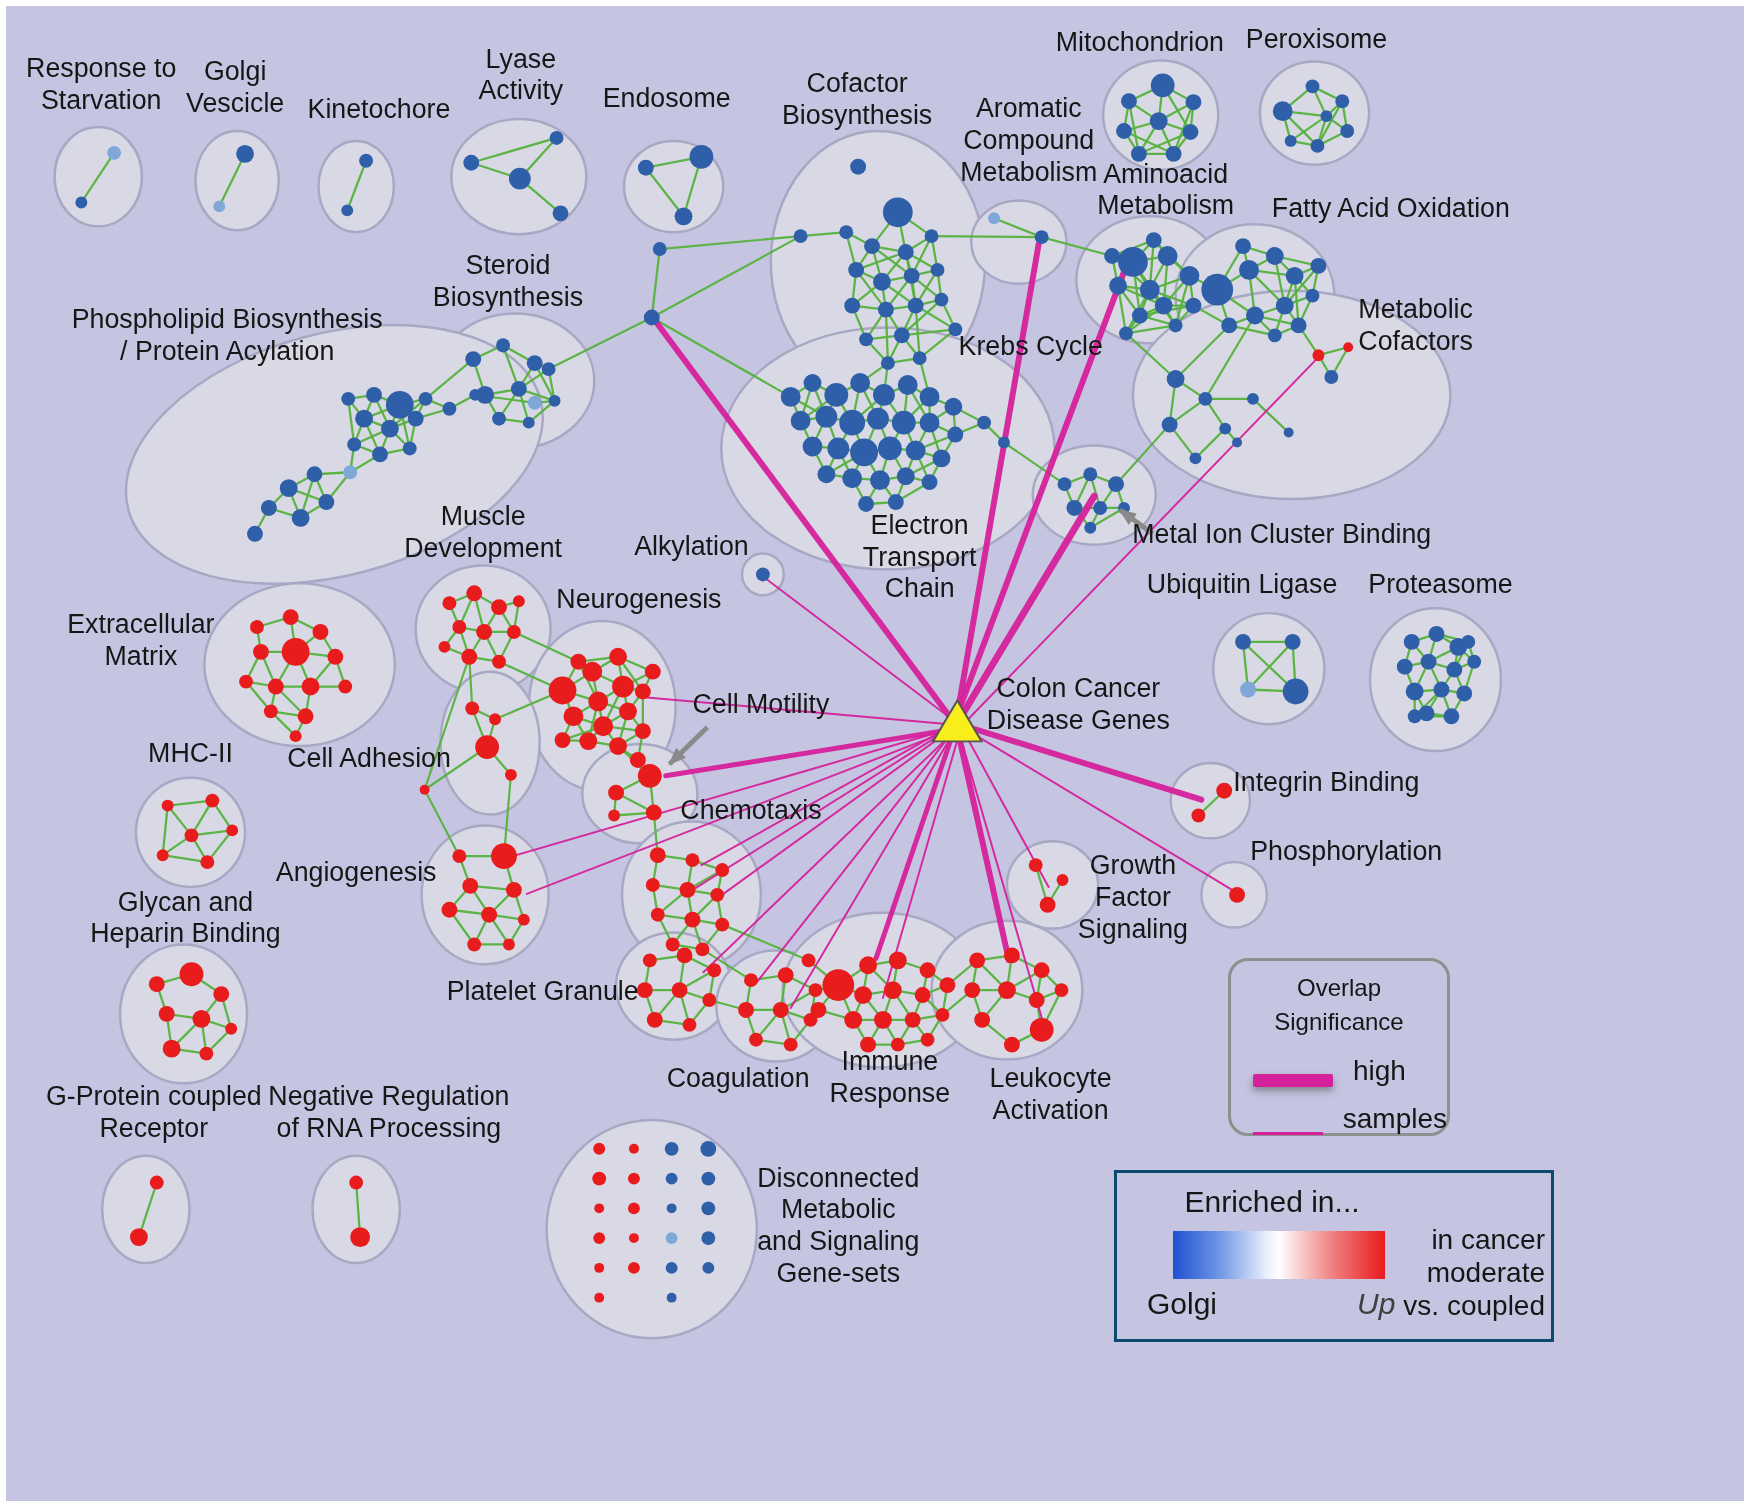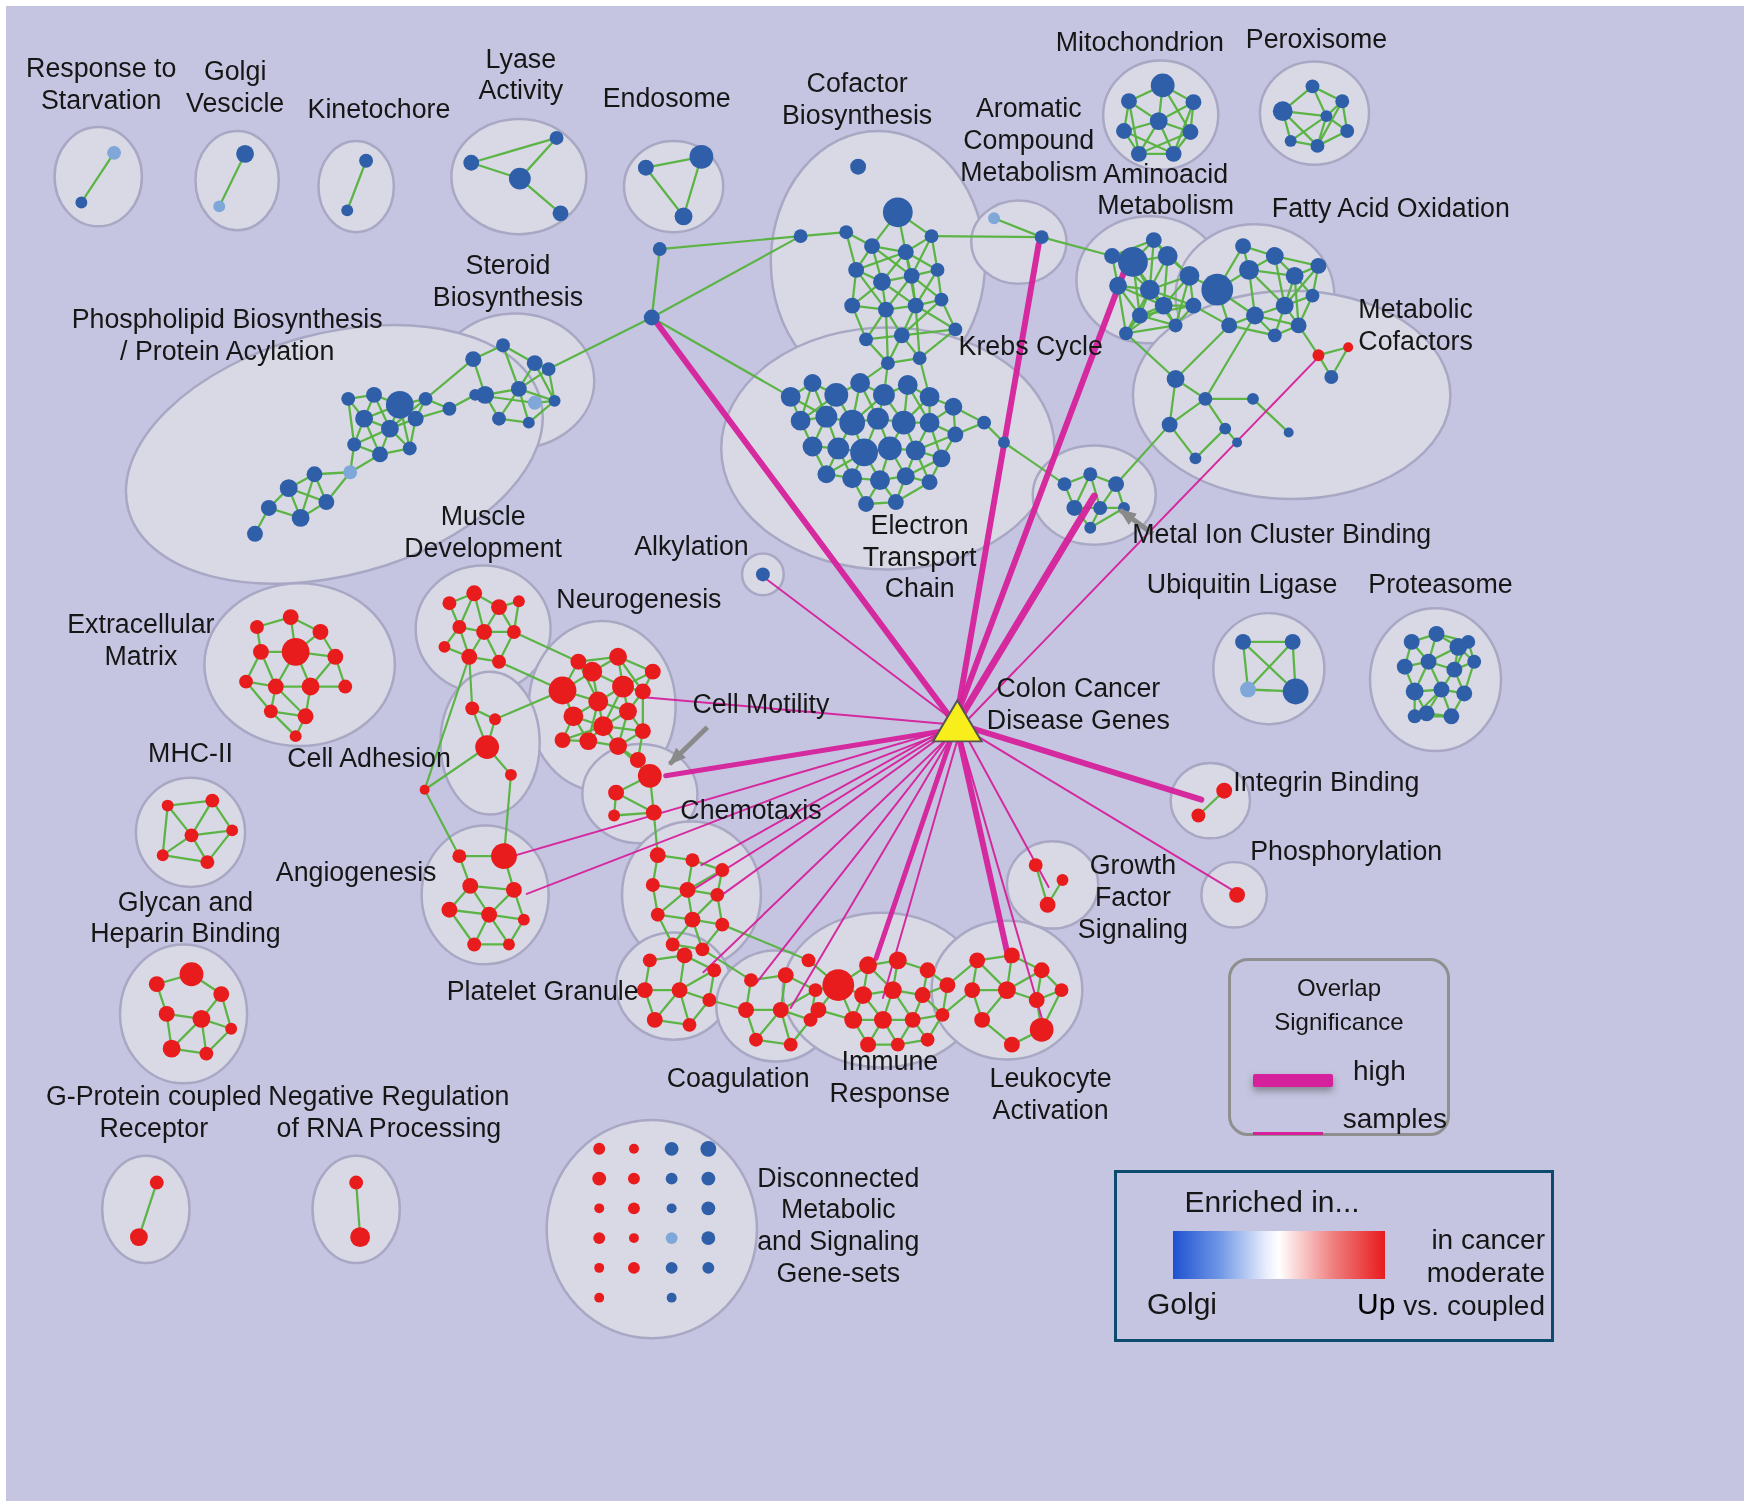--- a/index.html
+++ b/index.html
@@ -8,21 +8,21 @@
   .legend-overlap{position:absolute;left:1222px;top:952px;width:222px;height:178px;border:3px solid #8f8f8f;border-radius:20px;box-sizing:border-box;}
   .legend-overlap .title{text-align:center;font-size:24px;line-height:34px;color:#161616;margin-top:10px;}
   .legend-row{display:flex;align-items:flex-end;gap:20px;margin:16px 0 0 22px;}
   .swatch-high{width:80px;height:13px;background:#d6219c;border-radius:2px;box-shadow:0 4px 7px rgba(70,70,70,.5);}
   .swatch-moderate{width:80px;height:3px;background:#d6219c;}
   .legend-row .lbl{font-size:28px;color:#161616;}
   .legend-enriched{position:absolute;left:1108px;top:1164px;width:440px;height:172px;border:3px solid #0c4a6e;box-sizing:border-box;}
   .legend-enriched .title{position:absolute;left:0;top:12px;width:310px;text-align:center;font-size:30px;color:#161616;}
   .grad-bar{position:absolute;left:56px;top:58px;width:212px;height:48px;background:linear-gradient(90deg,#1f51cf 0%,#6f97e6 22%,#e8eefc 44%,#ffffff 50%,#fbdcdc 57%,#ef7d7d 76%,#e81b1d 100%);}
   .down-lbl{position:absolute;left:30px;top:114px;font-size:30px;color:#161616;}
-  .up-lbl{position:absolute;left:240px;top:114px;font-size:30px;color:#000000;}
+  .up-lbl{position:absolute;left:240px;top:114px;font-size:30px;color:#404040;font-style:italic;}
   .note{position:absolute;right:6px;top:50px;width:158px;text-align:right;font-size:28px;line-height:33px;color:#161616;}
 </style>
 </head>
 <body>
 
 <div class="stage">
   <svg id="net" width="1738" height="1495" viewBox="0 0 1750 1507">
     <defs>
       <marker id="ah" markerWidth="24" markerHeight="18" refX="16" refY="7" orient="auto" markerUnits="userSpaceOnUse">
         <path d="M0,0 L18,7 L0,14 Z" fill="#8a8a8a"></path>

